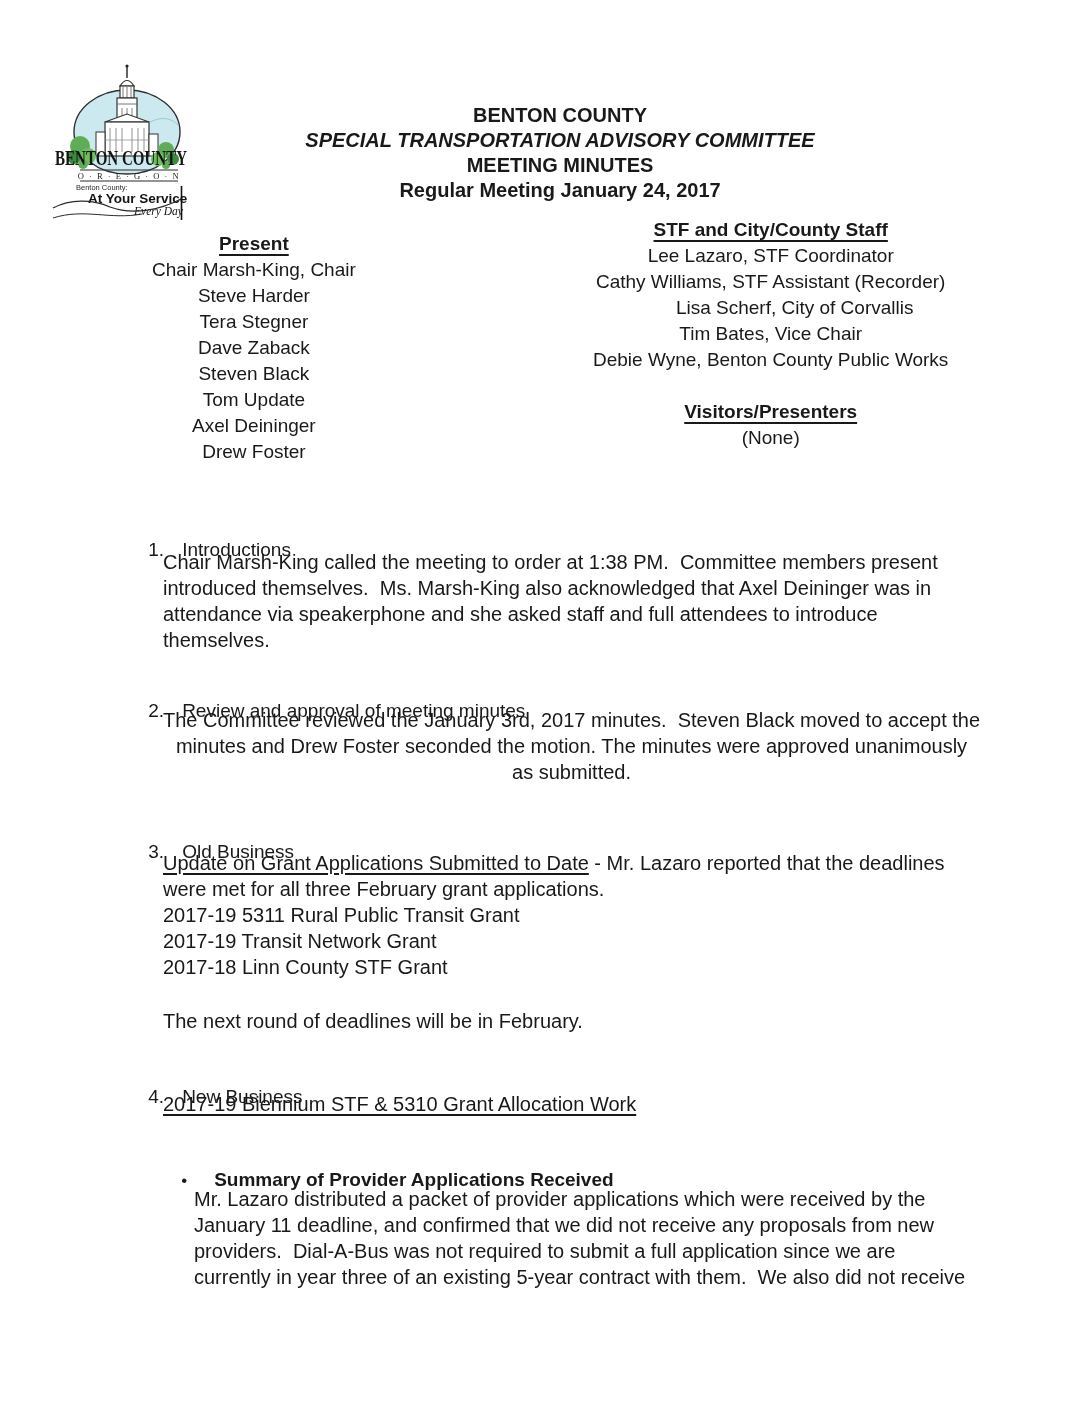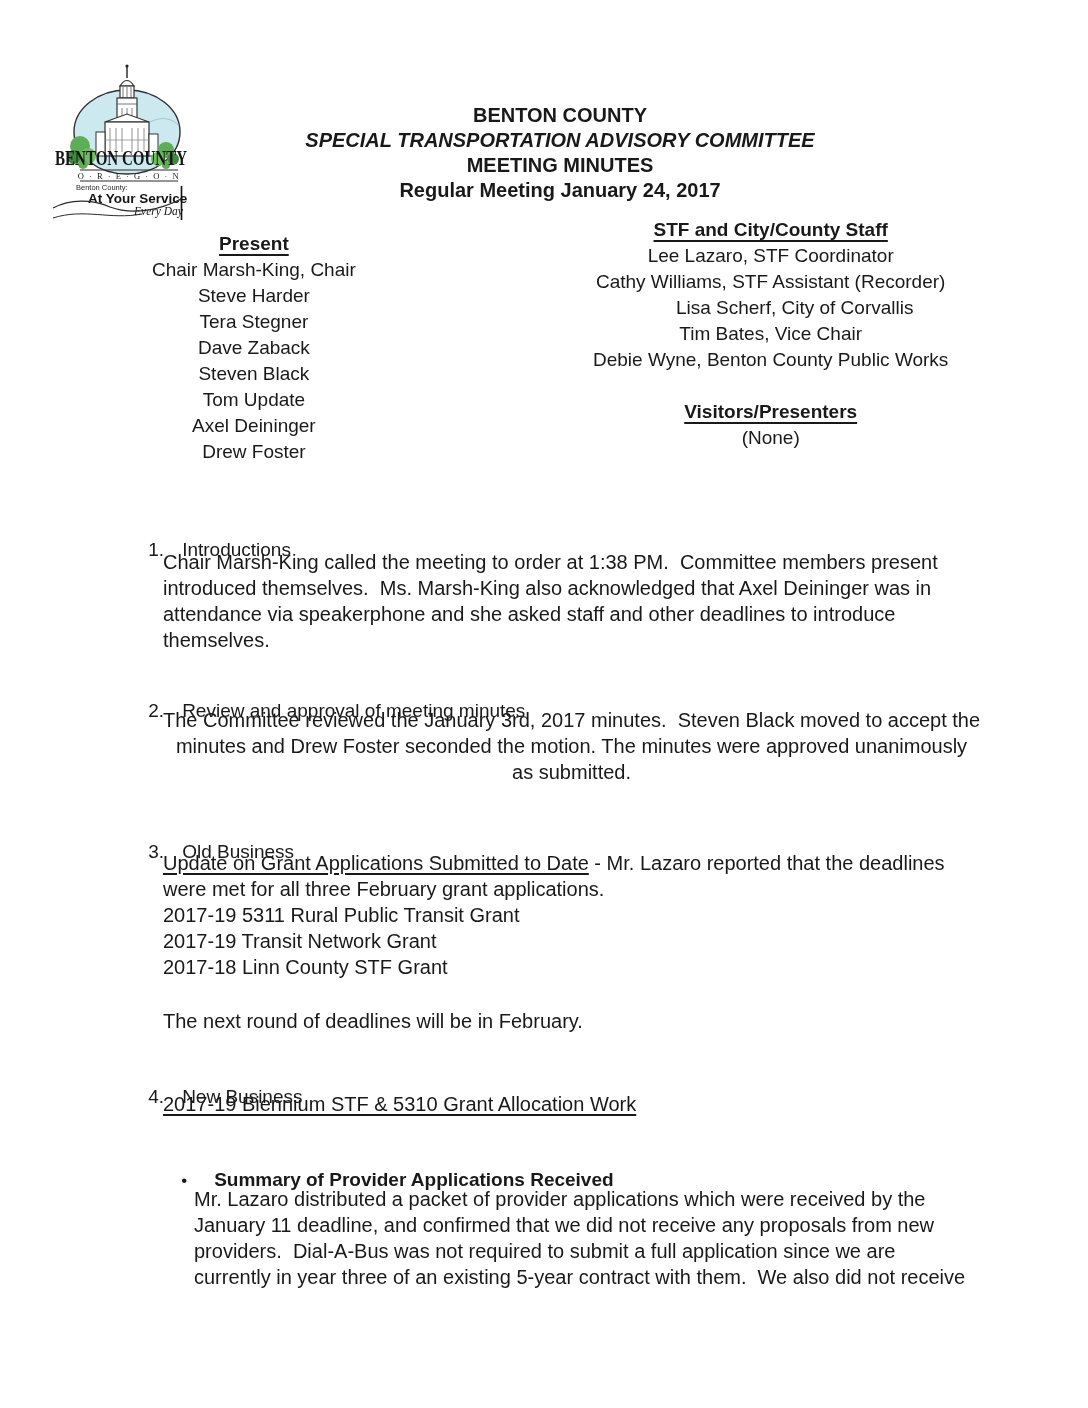--- a/index.html
+++ b/index.html
@@ -128,21 +128,21 @@
     <div class="b hu">Visitors/Presenters</div>
     <div>(None)</div>
   </div>
 
   <div class="abs sec-head" style="top:511px;">
     <span class="sec-num">1.</span><span>Introductions</span>
   </div>
   <div class="abs body-block" style="top:549px;">
     <div class="line">Chair Marsh-King called the meeting to order at 1:38 PM.  Committee members present</div>
     <div class="line">introduced themselves.  Ms. Marsh-King also acknowledged that Axel Deininger was in</div>
-    <div class="line">attendance via speakerphone and she asked staff and other deadlines to introduce</div>
+    <div class="line">attendance via speakerphone and she asked staff and full attendees to introduce</div>
     <div class="line">themselves.</div>
   </div>
 
   <div class="abs sec-head" style="top:672px;">
     <span class="sec-num">2.</span><span>Review and approval of meeting minutes</span>
   </div>
   <div class="abs body-block" style="top:707px;text-align:center;">
     <div class="line">The Committee reviewed the January 3rd, 2017 minutes.  Steven Black moved to accept the</div>
     <div class="line">minutes and Drew Foster seconded the motion. The minutes were approved unanimously</div>
     <div class="line">as submitted.</div>

